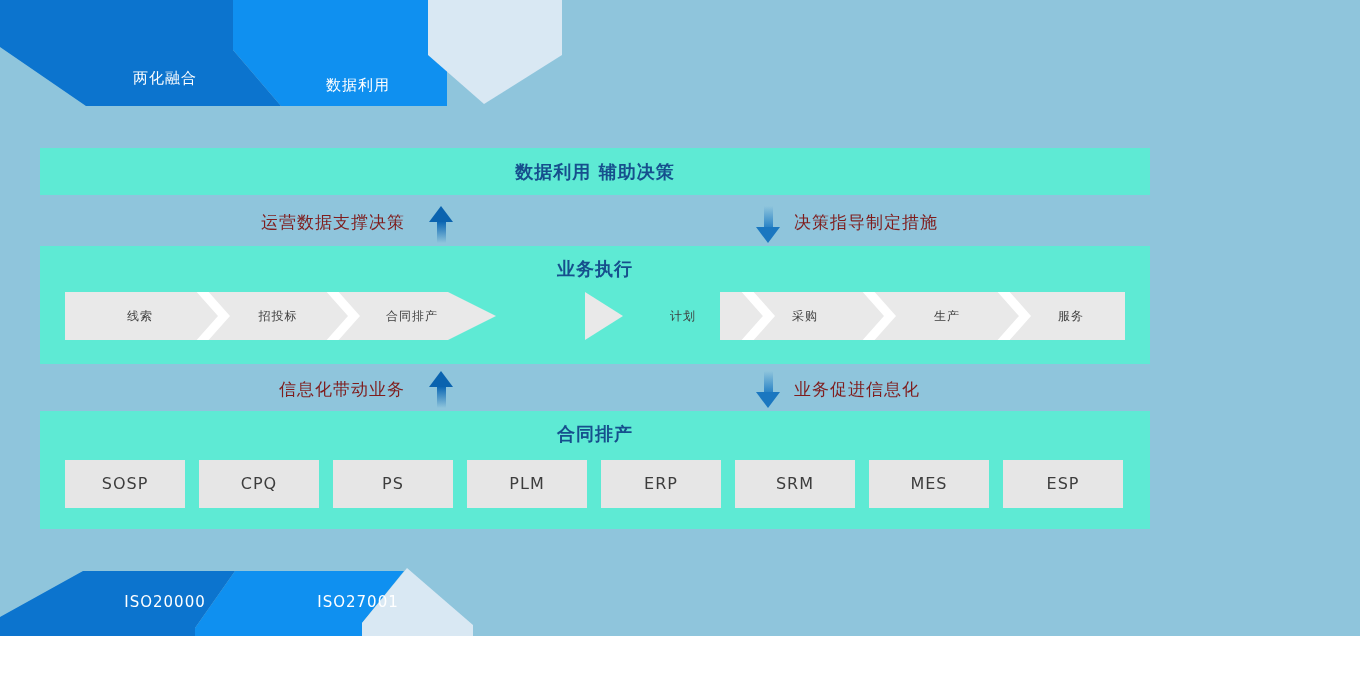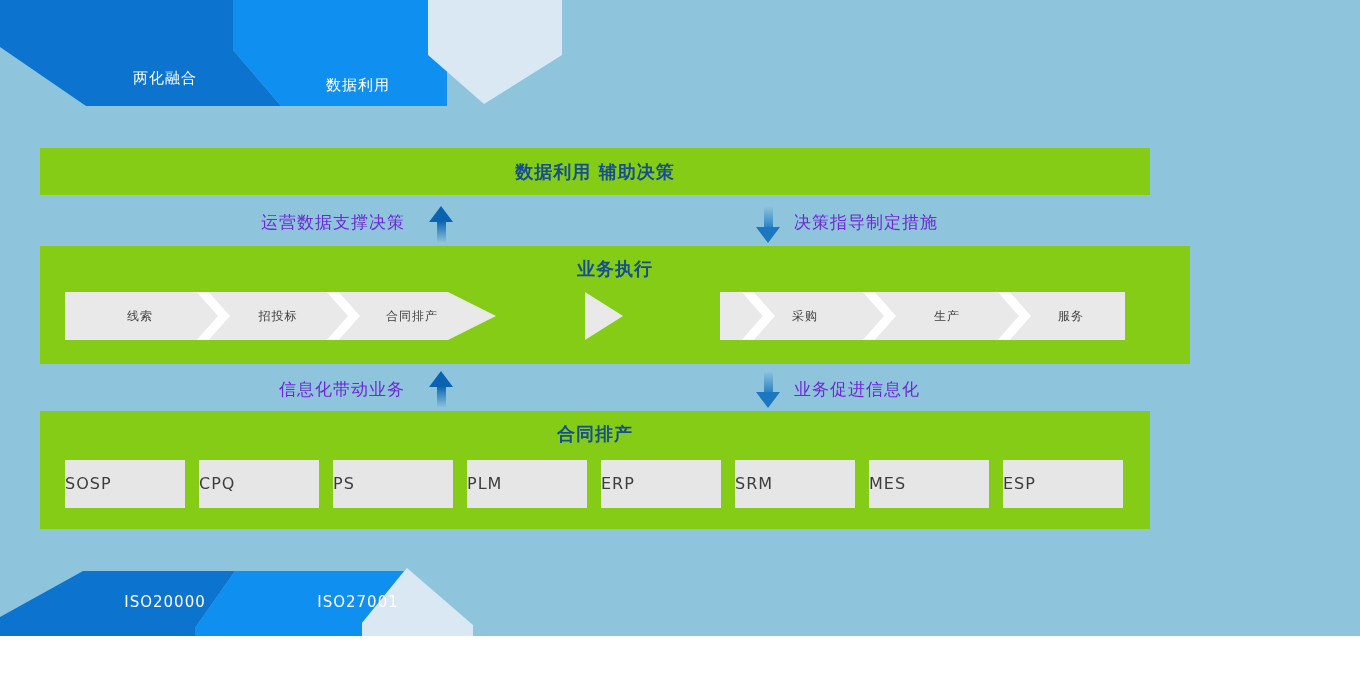--- a/index.html
+++ b/index.html
@@ -10,32 +10,32 @@
   .ribbon-svg{position:absolute;left:0;display:block;}
   .ribbon-svg.top{top:0;}
   .ribbon-svg.bottom{top:565px;}
   .fill-dark{fill:#0c74ce;}
   .fill-bright{fill:#0f90f0;}
   .fill-pale{fill:#d9e8f3;}
   .ribbon-label{position:absolute;width:130px;text-align:center;color:#ffffff;
     font-size:15px;letter-spacing:1px;cursor:pointer;}
 
   
-  .panel{position:absolute;left:40px;width:1110px;background:#84cc16;}
+  .panel{position:absolute;left:40px;width:1110px;background:#5eead4;}
   .panel-title{width:100%;text-align:center;color:#164f8d;font-weight:bold;
     font-size:18px;letter-spacing:1px;}
   #panel-decision{top:148px;height:47px;}
   #panel-decision .panel-title{line-height:47px;}
-  #panel-execution{top:246px;height:118px;padding-left:40px;}
+  #panel-execution{top:246px;height:118px;}
   #panel-systems{top:411px;height:118px;}
   #panel-execution .panel-title,#panel-systems .panel-title{
     position:absolute;top:11px;left:0;}
 
   
-  .flow-label{position:absolute;color:#6d28d9;font-size:17px;letter-spacing:1px;white-space:nowrap;}
+  .flow-label{position:absolute;color:#7f1d1d;font-size:17px;letter-spacing:1px;white-space:nowrap;}
   .flow-label.left{left:155px;width:250px;text-align:right;}
   .flow-label.right{left:794px;width:260px;text-align:left;}
   .row1{top:211px;}
   .row2{top:378px;}
 
   .arrow{position:absolute;width:24px;height:37px;}
   .arrow .head-up{width:0;height:0;border-left:12px solid transparent;
     border-right:12px solid transparent;border-bottom:16px solid #0a63af;}
   .arrow .stem-up{width:9px;height:21px;margin:0 auto;
     background:linear-gradient(to bottom,#0d68b4,rgba(143,197,220,0));}
@@ -48,21 +48,21 @@
 
   
   .chevron-svg{position:absolute;left:0;top:46px;display:block;}
   .chev-fill{fill:#e9e9e9;}
   .chev-sep{fill:none;stroke:#ffffff;stroke-width:9;}
   .step-label{position:absolute;top:46px;width:120px;height:48px;line-height:48px;
     text-align:center;color:#3d3d3d;font-size:12px;letter-spacing:1px;}
 
   
   .sys-row{position:absolute;left:25px;top:49px;display:flex;gap:14px;}
-  .sys-box{width:120px;height:48px;line-height:48px;
+  .sys-box{width:120px;height:48px;line-height:48px;text-align:center;
     background:#e6e6e6;color:#3d3d3d;font-size:16px;letter-spacing:1px;}
 </style>
 </head>
 <body>
 
 <div class="canvas">
 
   <svg class="ribbon-svg top" width="600" height="110" viewBox="0 0 600 110">
     <path class="fill-bright" d="M233,0 H430 V55 L447,70 V106 H281 L233,50 Z"></path>
     <path class="fill-pale" d="M428,0 H562 V55 L484,104 L428,55 Z"></path>
@@ -94,20 +94,21 @@
       <polyline class="chev-sep" points="290,-3 314,24 290,51"></polyline>
       <polygon class="chev-fill" points="545,0 583,24 545,48"></polygon>
       <rect class="chev-fill" x="680" y="0" width="405" height="48"></rect>
       <polyline class="chev-sep" points="705,-3 729,24 705,51"></polyline>
       <polyline class="chev-sep" points="826,-3 850,24 826,51"></polyline>
       <polyline class="chev-sep" points="961,-3 985,24 961,51"></polyline>
     </svg>
     <div class="step-label" style="left:40px;">线索</div>
     <div class="step-label" style="left:178px;">招投标</div>
     <div class="step-label" style="left:312px;">合同排产</div>
+    <div class="step-label" style="left:583px;">计划</div>
     <div class="step-label" style="left:705px;">采购</div>
     <div class="step-label" style="left:847px;">生产</div>
     <div class="step-label" style="left:971px;">服务</div>
   </div>
 
   <div class="flow-label left row2">信息化带动业务</div>
   <div class="arrow up r2">
     <div class="head-up"></div>
       <div class="stem-up"></div>
   </div>

